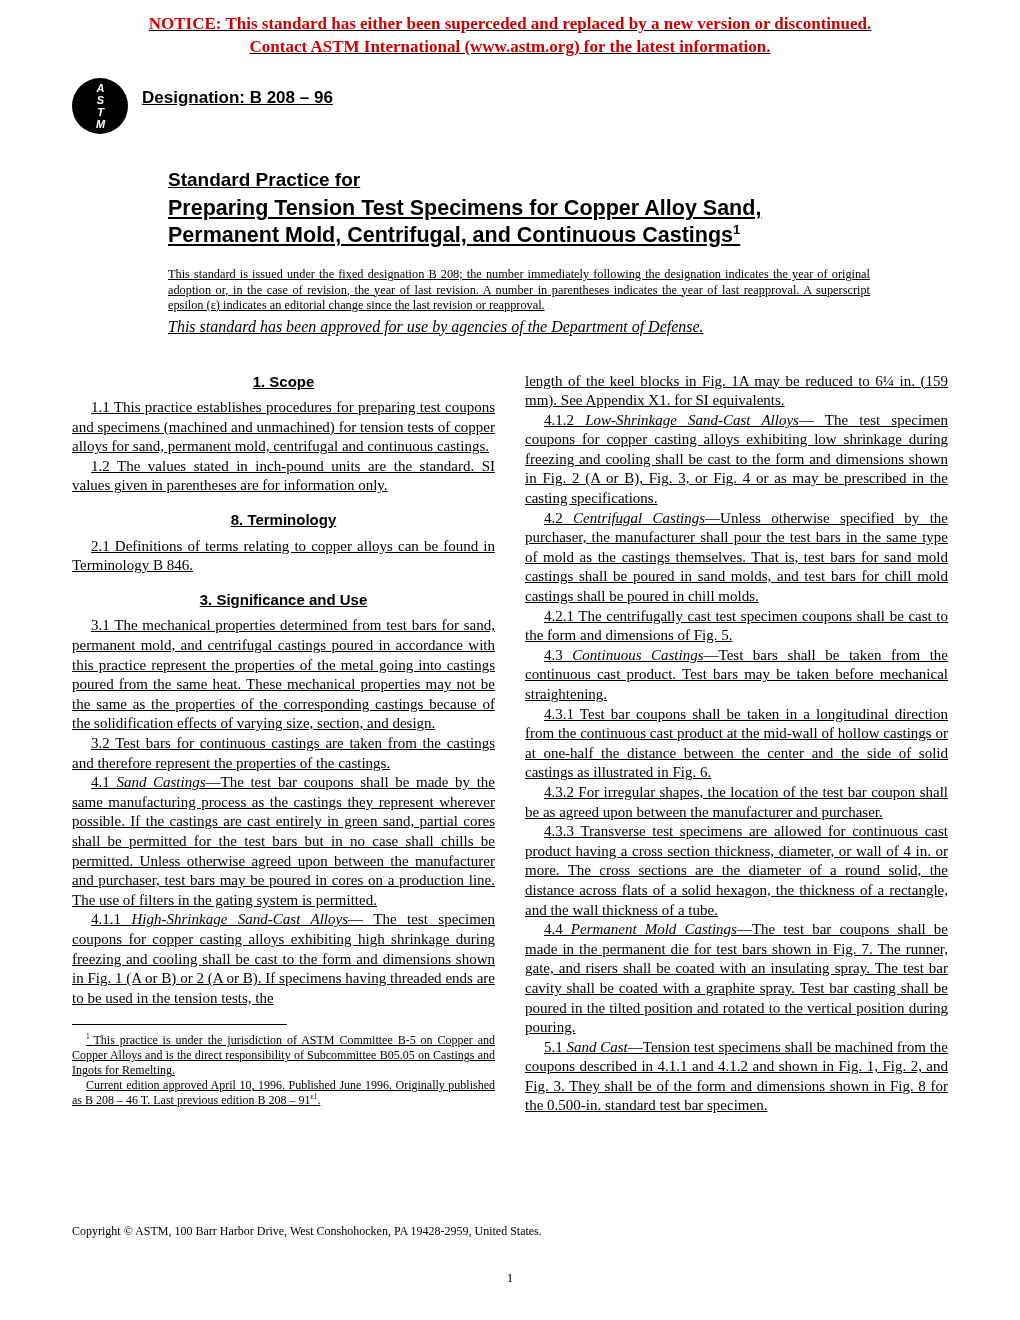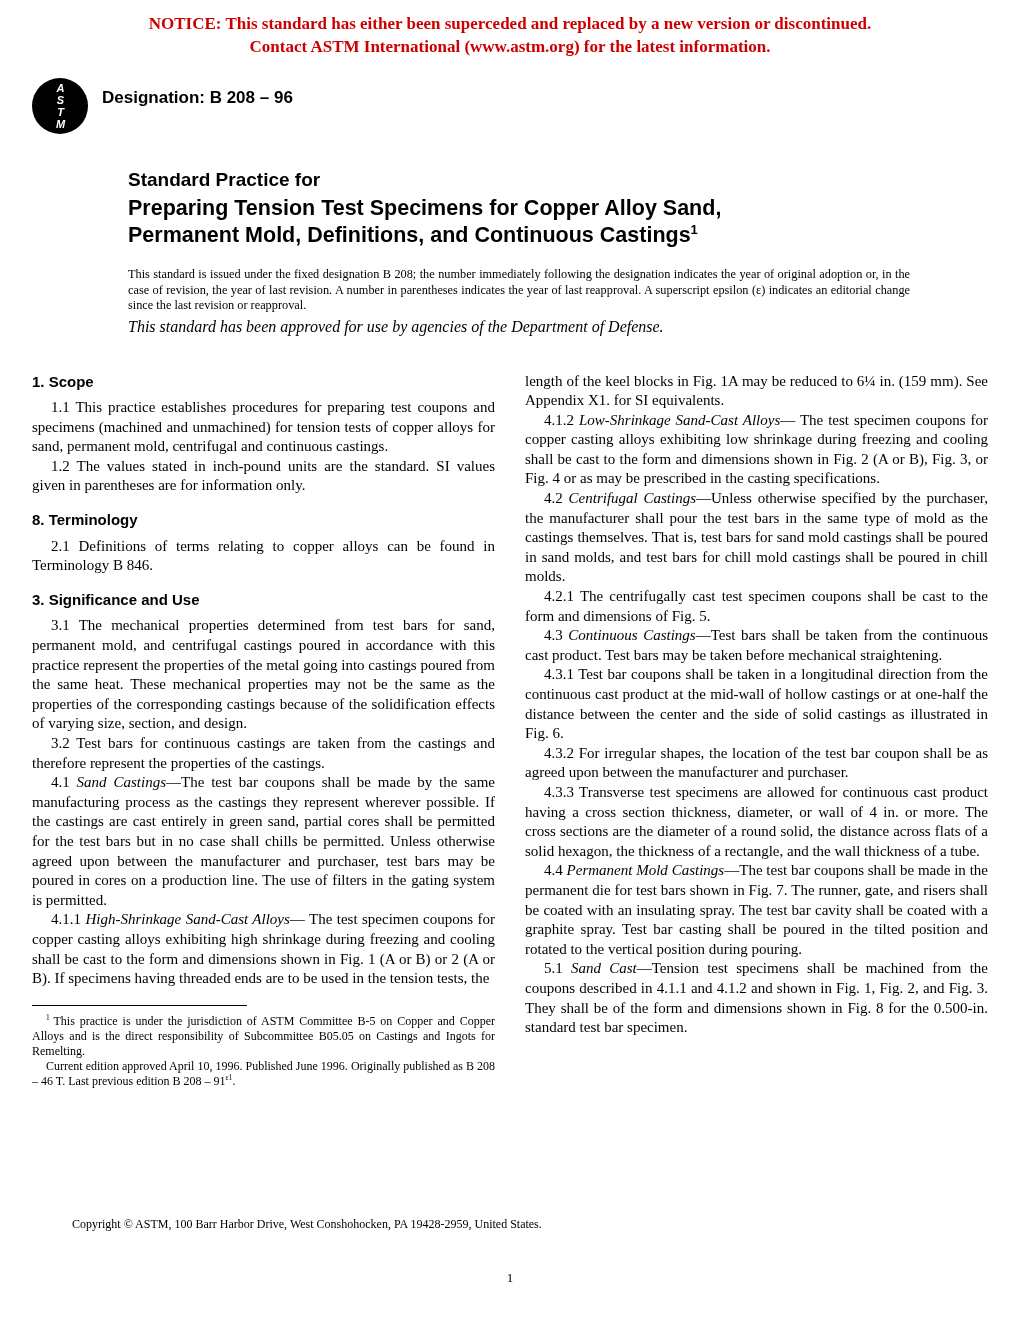--- a/index.html
+++ b/index.html
@@ -2,21 +2,21 @@
 <html><head>
 <meta charset="utf-8">
 <style>
   html, body { margin: 0; padding: 0; }
   body {
     width: 1020px; height: 1320px;
     background: #ffffff; color: #000;
     font-family: "Liberation Serif", serif;
     position: relative; overflow: hidden;
   }
-  .page { padding: 0 32px; }
+  .page { padding: 0 72px; text-decoration: underline; }
 
   .notice {
     margin-top: 12px;
     text-align: center;
     color: #cc0000;
     font-weight: bold;
     font-size: 17px;
     line-height: 23px;
   }
 
@@ -62,35 +62,35 @@
     margin: 4px 78px 0 96px;
     font-size: 16px; font-style: italic;
   }
 
   .columns { display: flex; gap: 30px; margin-top: 36px; }
   .col { flex: 1 1 0; min-width: 0; font-size: 15px; line-height: 19.6px; text-align: justify; }
 
   .sec-heading {
     font-family: "Liberation Sans", sans-serif;
     font-weight: bold; font-size: 15px;
-    margin: 14px 0 7px; text-align: left;
+    margin: 14px 0 7px; text-align: center;
   }
   #col-left .sec-heading:first-child { margin-top: 0; }
 
   .body-para { margin: 0; text-indent: 19px; }
   .noindent { text-indent: 0; }
   .it { font-style: italic; }
   sup { font-size: 0.62em; vertical-align: super; line-height: 0; }
 
   .footnote-rule { width: 215px; border-top: 1px solid #000; margin: 16px 0 8px; }
   .footnote { font-size: 12px; line-height: 15px; text-align: justify; }
   .footnote-para { margin: 0; text-indent: 14px; }
 
   .copyright {
-    position: absolute; left: 72px; bottom: 88px;
+    position: absolute; left: 72px; bottom: 81px;
     font-size: 12px;
   }
   .page-number {
     position: absolute; left: 0; right: 0; bottom: 34px;
     text-align: center; font-size: 13px;
   }
 </style>
 </head>
 <body>
 
@@ -105,21 +105,21 @@
     <div class="logo">
       <span class="logo-text">ASTM</span>
     </div>
     <div class="designation-block">Designation: B 208 – 96</div>
   </div>
 
   <div class="title-block">
     <div class="title-kicker">Standard Practice for</div>
     <div class="title-main">
       <span>Preparing Tension Test Specimens for Copper Alloy Sand,</span><br>
-      <span>Permanent Mold, Definitions, and Continuous Castings</span><sup>1</sup>
+      <span>Permanent Mold, Centrifugal, and Continuous Castings</span><sup>1</sup>
     </div>
   </div>
 
   <p class="issuance">This standard is issued under the fixed designation B 208; the number immediately following the designation indicates the year of original adoption or, in the case of revision, the year of last revision. A number in parentheses indicates the year of last reapproval. A superscript epsilon (ε) indicates an editorial change since the last revision or reapproval.</p>
   <p class="dod-note">This standard has been approved for use by agencies of the Department of Defense.</p>
 
   <div class="columns">
     <div class="col">
       <div id="col-left">
           <h3 class="sec-heading"><span>1.  Scope</span></h3>

